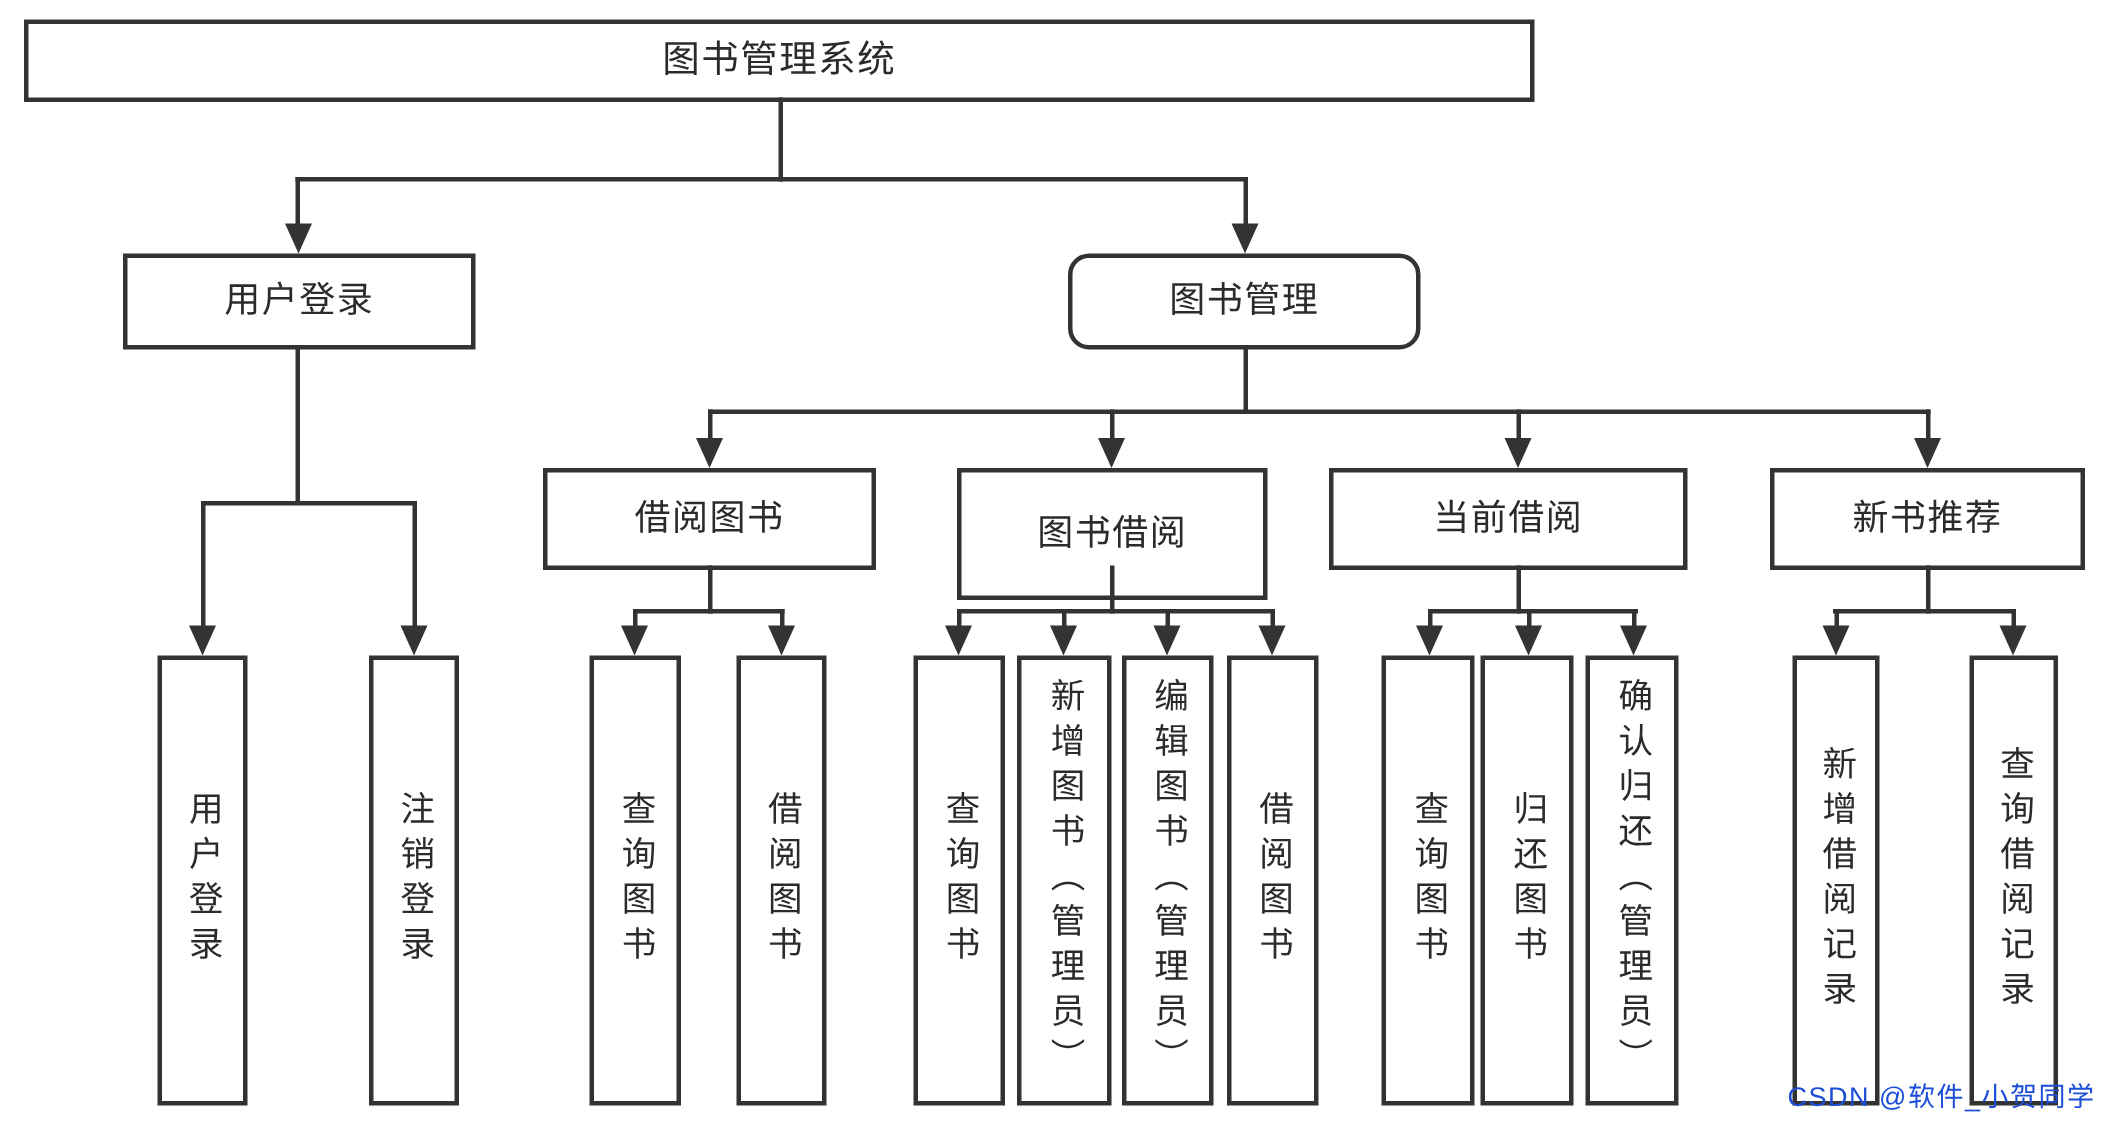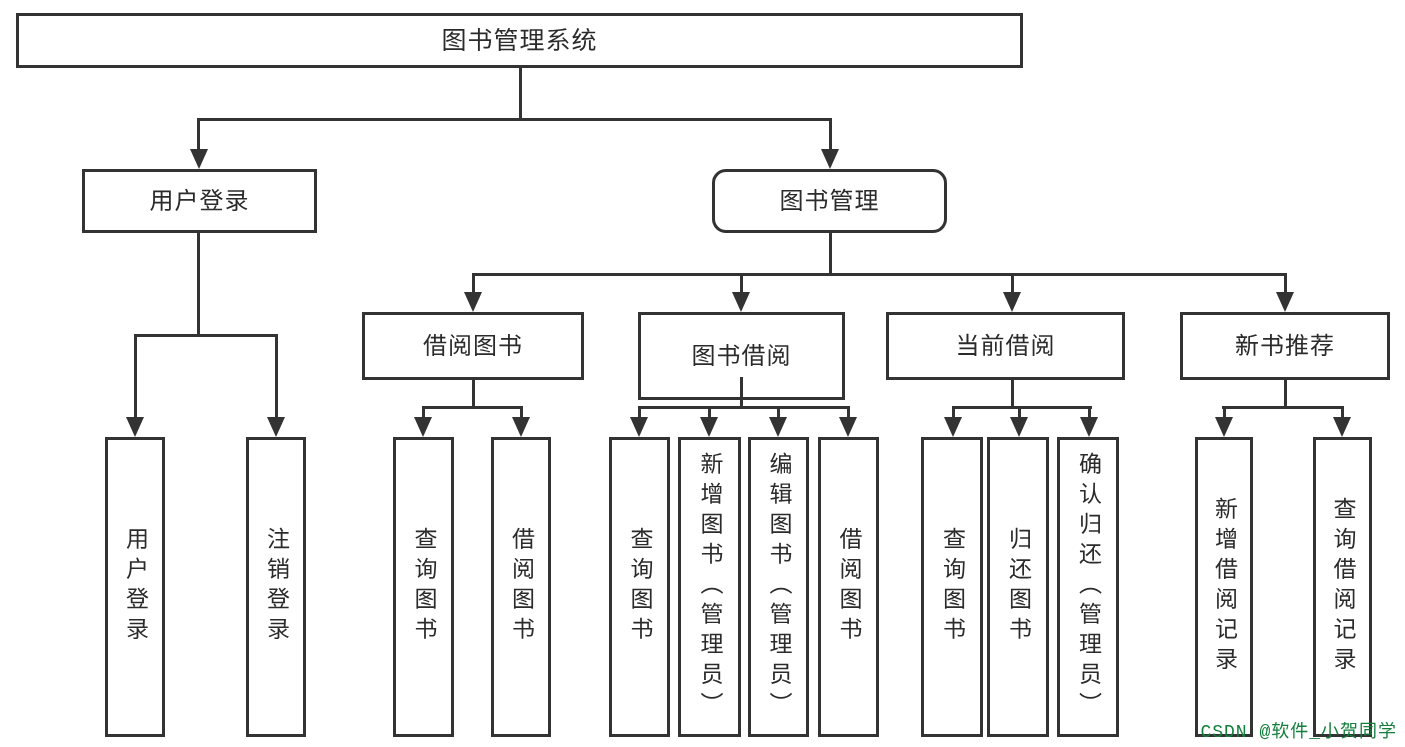--- a/index.html
+++ b/index.html
@@ -45,23 +45,22 @@
     border-left:9px solid transparent;
     border-right:9px solid transparent;
     border-top:20px solid #333333;
   }
   .watermark{
     position:absolute;
     right:8px;
     bottom:5px;
     font-size:18px;
     letter-spacing:1px;
-    color:#15803d;
+    color:#1d4ed8;
     white-space:nowrap;
-    font-family:Liberation Mono, monospace;
   }
 </style>
 </head>
 <body>
 
 <div id="stage">
 
   <div class="box hbox root" style="left:16px;top:13px;width:1007px;height:55px;">图书管理系统</div>
 
   <div class="vline" style="left:519px;top:65px;height:56px;"></div>

